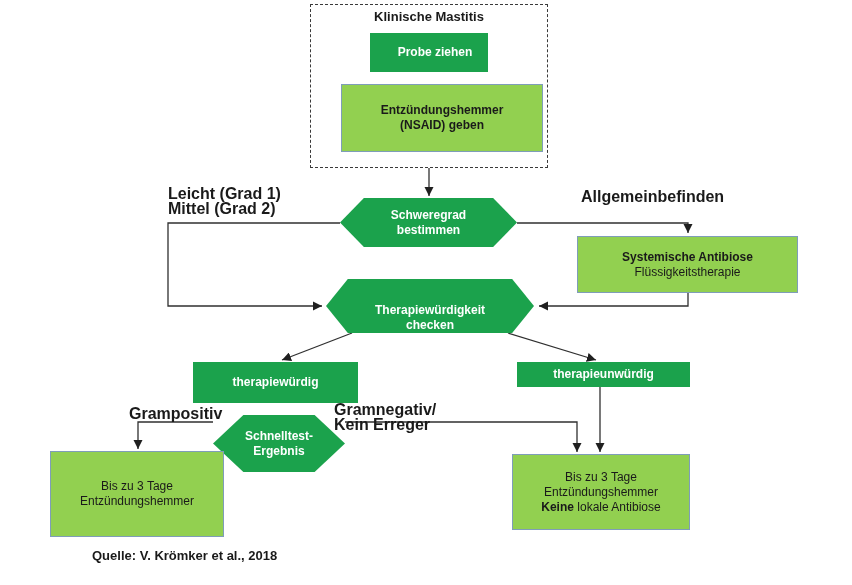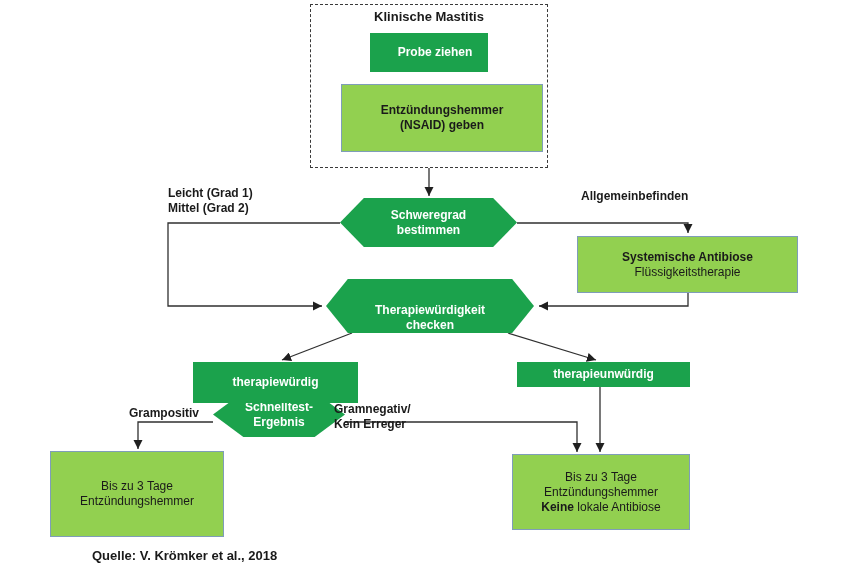--- a/index.html
+++ b/index.html
@@ -18,32 +18,32 @@
   .abs{position:absolute;box-sizing:border-box;}
   .node{display:flex;flex-direction:column;align-items:center;justify-content:center;
         text-align:center;line-height:1.25;}
   .dark{background:var(--dark-green);color:#fff;font-weight:bold;font-size:12px;}
   .light{background:var(--light-green);border:1px solid var(--box-border);font-size:12px;}
   .hex{color:#fff;font-weight:bold;font-size:12px;border:none;}
   .hex1{clip-path:polygon(13.5% 0,86.5% 0,100% 50%,86.5% 100%,13.5% 100%,0 50%);}
   .hex2{clip-path:polygon(10.5% 0,89.5% 0,100% 50%,89.5% 100%,10.5% 100%,0 50%);}
   .hex3{clip-path:polygon(23% 0,77% 0,100% 50%,77% 100%,23% 100%,0 50%);}
   .dashed{border:1px dashed #3a3a3a;}
-  .lbl{font-weight:bold;font-size:12px;line-height:15px;white-space:nowrap;}
+  .lbl{font-weight:bold;font-size:16px;line-height:15px;white-space:nowrap;}
   .b{font-weight:bold;}
   .nw{white-space:nowrap;}
 
   
   .start-box{left:310px;top:4px;width:238px;height:164px;}
   .diagram-title{left:310px;top:9px;width:238px;text-align:center;font-weight:bold;font-size:13px;}
   .probe{left:370px;top:33px;width:118px;height:39px;padding-left:12px;}
   .nsaid{left:341px;top:84px;width:202px;height:68px;font-weight:bold;}
   .hexA{left:340px;top:198px;width:177px;height:49px;}
   .hexB{left:326px;top:279px;width:208px;height:54px;justify-content:flex-end;}
-  .hexC{left:213px;top:392px;width:132px;height:45px;}
+  .hexC{left:213px;top:415px;width:132px;height:57px;}
   .lbl-mild{left:168px;top:186px;}
   .lbl-severe{left:581px;top:189px;}
   .sysbox{left:577px;top:236px;width:221px;height:57px;}
   .rect1{left:193px;top:362px;width:165px;height:41px;}
   .rect2{left:517px;top:362px;width:173px;height:25px;}
   .lbl-grampos{left:129px;top:406px;}
   .lbl-gramneg{left:334px;top:402px;}
   .lokalbox{left:50px;top:451px;width:174px;height:86px;}
   .keinebox{left:512px;top:454px;width:178px;height:76px;}
   .source{left:92px;top:548px;font-weight:bold;font-size:13px;white-space:nowrap;}

